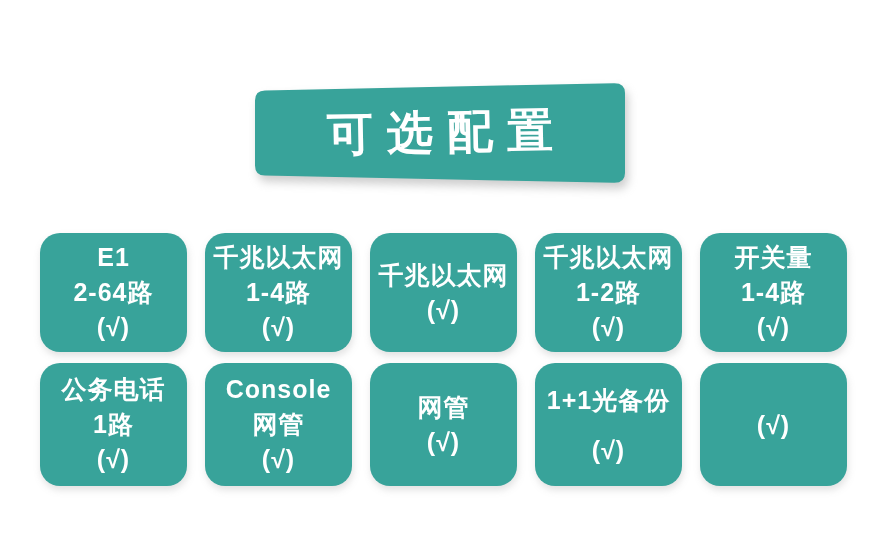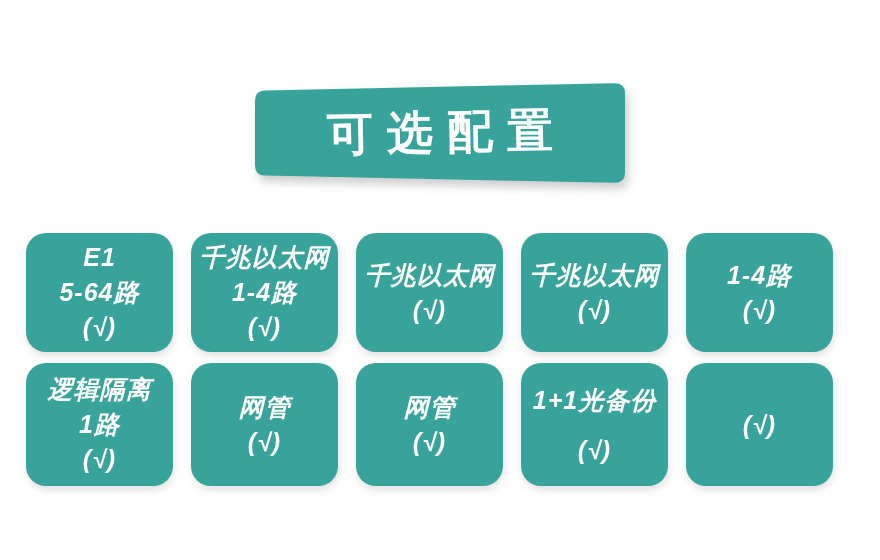--- a/index.html
+++ b/index.html
@@ -30,25 +30,25 @@
     color:var(--text-on-teal);
     font-size:46px; font-weight:700;
     letter-spacing:14px; padding-left:14px;
     transform:rotate(-1.1deg);
     white-space:nowrap;
   }
 
   
   .cards-grid {
     position:absolute;
-    left:26px; top:233px;
+    left:40px; top:233px;
     display:grid;
     grid-template-columns:repeat(5,147px);
     grid-template-rows:119px 123px;
-    column-gap:18px; row-gap:11px;font-style:italic;
+    column-gap:18px; row-gap:11px;
   }
   .card {
     background:var(--teal);
     border-radius:20px;
     color:var(--text-on-teal);
     display:flex; flex-direction:column;
     align-items:center; justify-content:center;
     text-align:center;
     font-weight:700;
     font-size:25px; line-height:35px;
@@ -74,52 +74,55 @@
              L 1 18.4
              Q 1 8.6 11 8.4 Z" fill="#38a39a"></path>
   </svg>
   <div class="banner-title">可选配置</div>
 </div>
 
 <div class="cards-grid">
 
   <div class="card">
     <span>E1</span>
-    <span>5-64路</span>
+    <span>2-64路</span>
     <span>(√)</span>
   </div>
 
   <div class="card">
     <span>千兆以太网</span>
     <span>1-4路</span>
     <span>(√)</span>
   </div>
 
   <div class="card">
     <span>千兆以太网</span>
     <span>(√)</span>
   </div>
 
   <div class="card">
     <span>千兆以太网</span>
+    <span>1-2路</span>
     <span>(√)</span>
   </div>
 
   <div class="card">
+    <span>开关量</span>
     <span>1-4路</span>
     <span>(√)</span>
   </div>
 
   <div class="card">
-    <span>逻辑隔离</span>
+    <span>公务电话</span>
     <span>1路</span>
     <span>(√)</span>
   </div>
 
   <div class="card">
+    <span>Console</span>
     <span>网管</span>
     <span>(√)</span>
   </div>
 
   <div class="card">
     <span>网管</span>
     <span>(√)</span>
   </div>
 
   <div class="card two-line">

